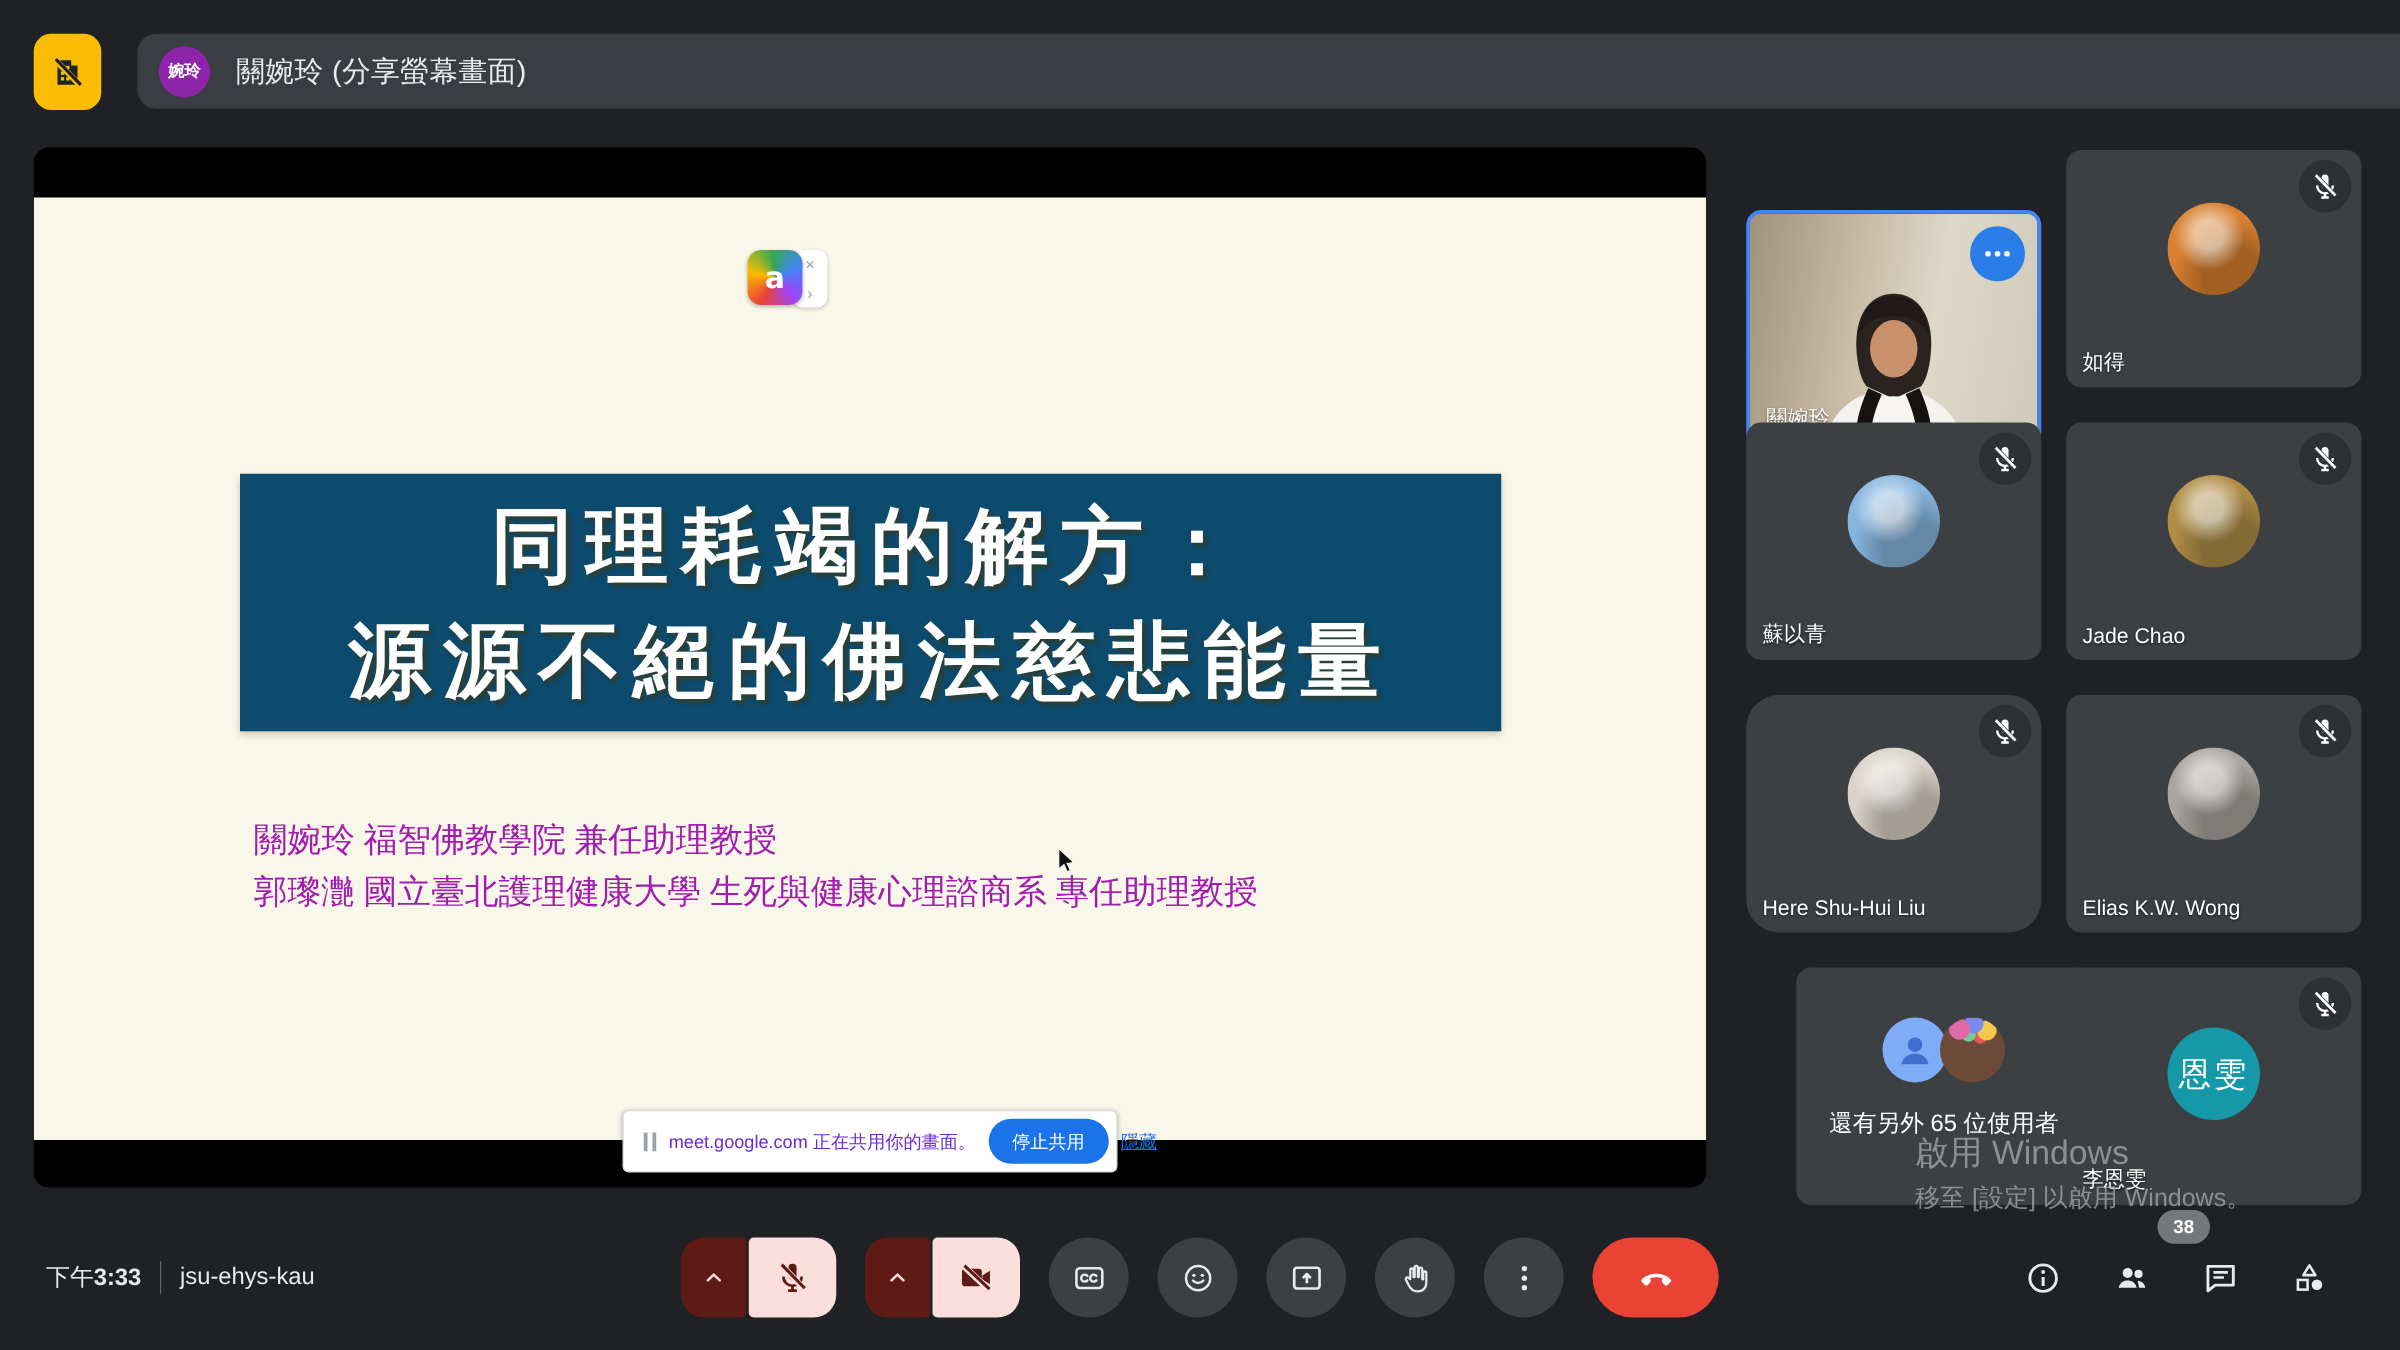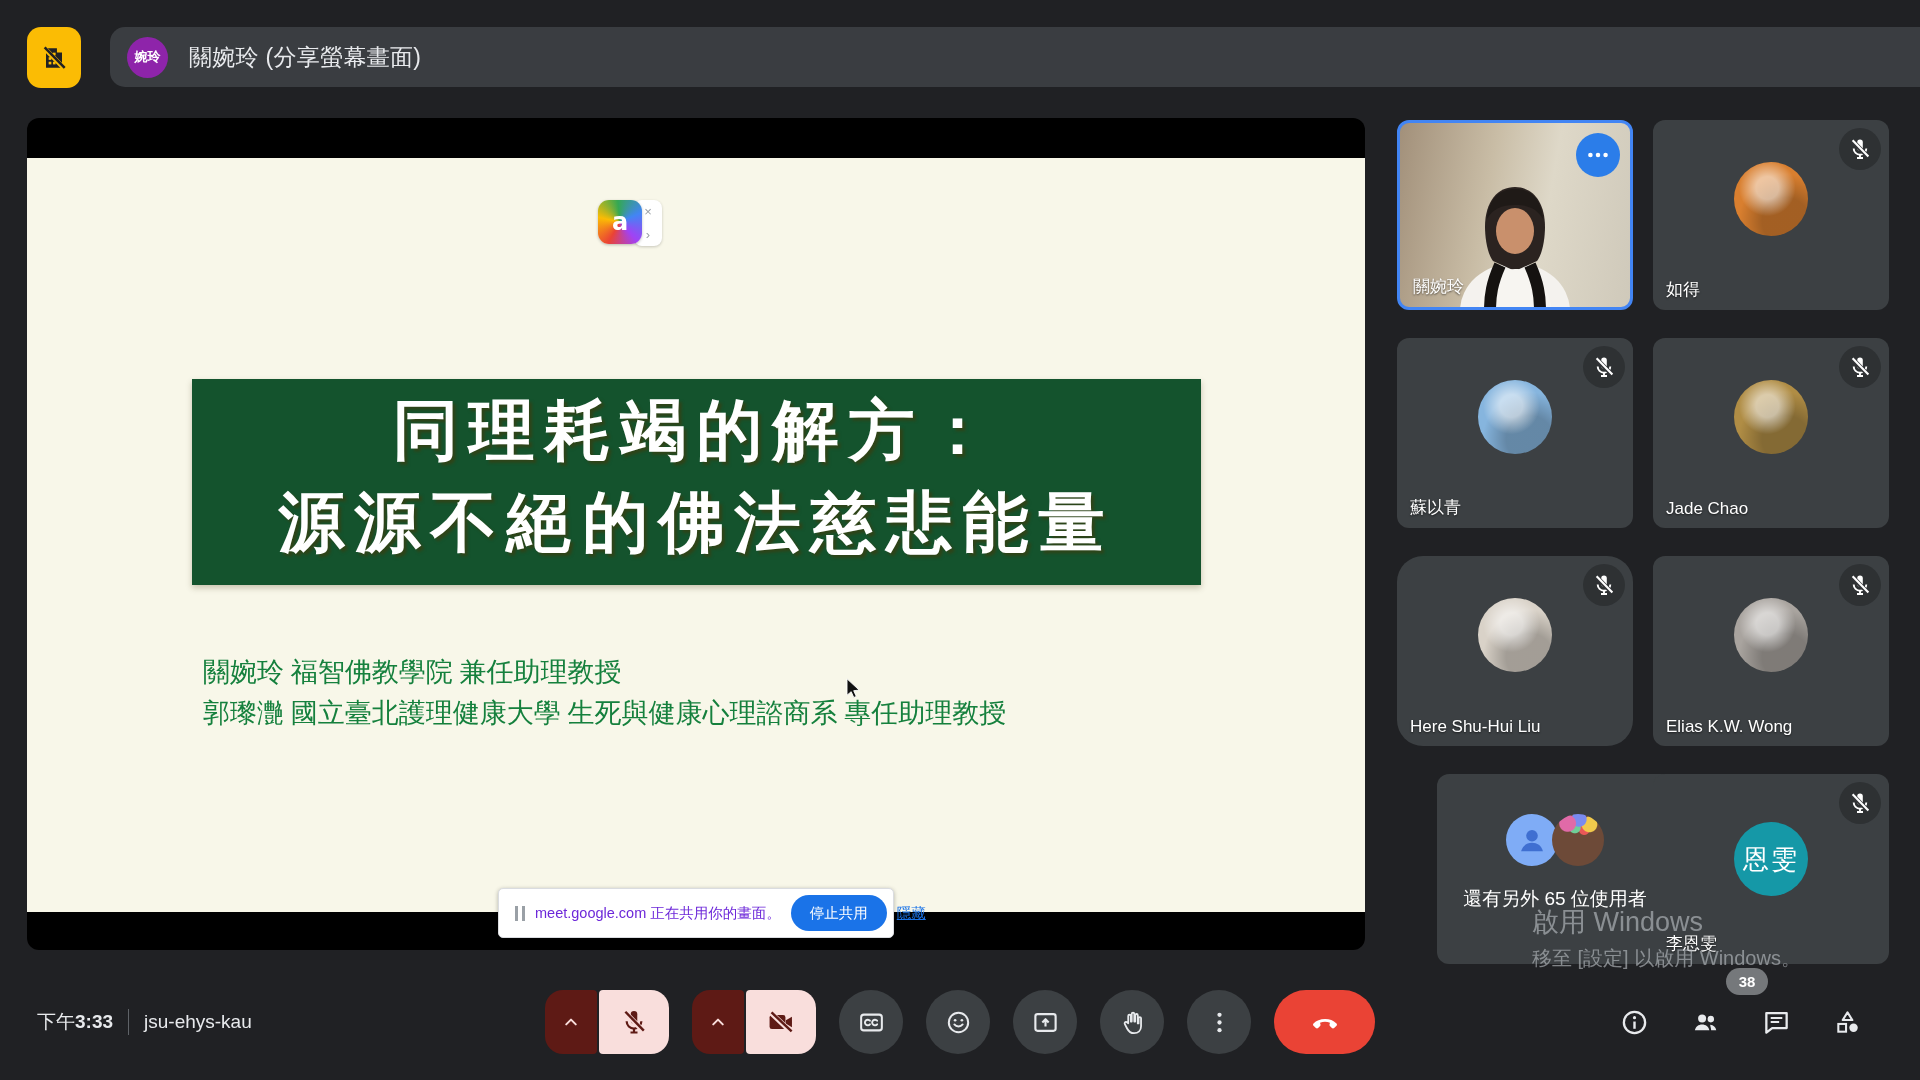--- a/index.html
+++ b/index.html
@@ -33,21 +33,21 @@
     display:flex; align-items:center; justify-content:center; box-shadow:0 1px 3px rgba(0,0,0,.25); }
   .widget-icon b { color:#fff; font-size:24px; font-weight:700; font-family:"DejaVu Sans",sans-serif; }
 
   .slide-title-box { position:absolute; left:165px; top:221px; width:1009px; height:206px;
     display:flex; flex-direction:column; align-items:center; justify-content:center;
     box-shadow:0 3px 6px rgba(60,45,5,.25); }
   .slide-title-box div { color:#fff; font-size:66px; font-weight:700; line-height:92px;
     letter-spacing:10px; white-space:nowrap; text-shadow:3px 3px 3px rgba(70,55,8,.55); }
 
   .slide-presenters { position:absolute; left:176px; top:494px; font-family:"Liberation Serif","DejaVu Serif",serif;
-    color:#15803d; font-size:27px; line-height:41px; white-space:nowrap; }
+    color:#a21caf; font-size:27px; line-height:41px; white-space:nowrap; }
 
   .share-toast { position:absolute; left:471px; top:730px; width:396px; height:50px; background:#fff;
     border:1px solid #dadce0; border-radius:5px; box-shadow:0 1px 4px rgba(0,0,0,.28);
     display:flex; align-items:center; padding:0 14px 0 16px; gap:10px; }
   .pause-glyph { display:flex; gap:4px; }
   .pause-glyph i { display:block; width:3px; height:15px; background:#9aa0a6; }
   .toast-msg { font-size:14.5px; color:#6d28d9; white-space:nowrap; }
   .stop-share-btn { margin-left:auto; height:36px; border:none; border-radius:18px; padding:0 19px;
     color:#fff; font-size:14.5px; font-family:inherit; white-space:nowrap; }
   .hide-link { font-size:14.5px; color:#1a73e8; text-decoration:underline; white-space:nowrap; }
@@ -56,21 +56,21 @@
 
   
   .tile { position:absolute; width:236px; height:190px; border-radius:12px; background:#3c4043; overflow:hidden; }
   .tile .name { position:absolute; left:13px; bottom:9px; font-size:17px; font-weight:500; color:#fff;
     text-shadow:0 1px 2px rgba(0,0,0,.6); white-space:nowrap; }
   .mic-badge { position:absolute; top:8px; right:8px; width:42px; height:42px; border-radius:50%;
     background:rgba(32,33,36,.5); display:flex; align-items:center; justify-content:center; --gap:#333538; }
   .mic-badge svg { width:24px; height:24px; color:#fff; }
   .tile-avatar { position:absolute; left:50%; top:42px; transform:translateX(-50%);
     width:74px; height:74px; border-radius:50%; }
-  .tile-video { border:3px solid #4285f4; background:linear-gradient(100deg,#a2907a 0%,#c9bda6 38%,#ded8c8 62%,#cfc9ba 100%); }
+  .tile-video { border:3px solid #4285f4; background:linear-gradient(100deg,#a2907a 0%,#c9bda6 38%,#ded8c8 62%,#cfc9ba 100%);margin-top:48px; }
   .tile-video .more-btn { position:absolute; top:10px; right:10px; width:44px; height:44px; border-radius:50%;
     border:none; display:flex; align-items:center; justify-content:center; }
   .more-btn svg { width:26px; height:26px; color:#fff; }
   .silhouette { position:absolute; left:50%; bottom:-4px; transform:translateX(-50%); }
   .avatar-shade { background-image:radial-gradient(circle at 45% 35%, rgba(255,255,255,.55) 0 18%, rgba(255,255,255,0) 45%),
     radial-gradient(circle at 70% 80%, rgba(0,0,0,.25) 0 30%, rgba(0,0,0,0) 60%); }
   .overflow-tile .avatars { position:absolute; left:50%; top:40px; transform:translateX(-50%); display:flex; }
   .overflow-tile .av { width:52px; height:52px; border-radius:50%; display:flex; align-items:center; justify-content:center; }
   .overflow-tile .av + .av { margin-left:-6px; }
   .av-person svg { width:34px; height:34px; color:#3f6fd1; }
@@ -228,21 +228,21 @@
       <div class="float-widget">
         <div class="panel">
           <span>×</span>
           <span>›</span>
         </div>
         <div class="widget-icon">
           <b>a</b>
         </div>
       </div>
 
-      <div class="slide-title-box" style="background-color: #14532d; font-family: Liberation Mono, monospace;">
+      <div class="slide-title-box" style="background-color: #0c4a6e;">
         <div>同理耗竭的解方：</div>
         <div>源源不絕的佛法慈悲能量</div>
       </div>
 
       <div class="slide-presenters">
         <div>關婉玲 福智佛教學院 兼任助理教授</div>
         <div>郭瓈灔 國立臺北護理健康大學 生死與健康心理諮商系 專任助理教授</div>
       </div>
 
       <svg class="cursor" viewBox="0 0 18 22">

